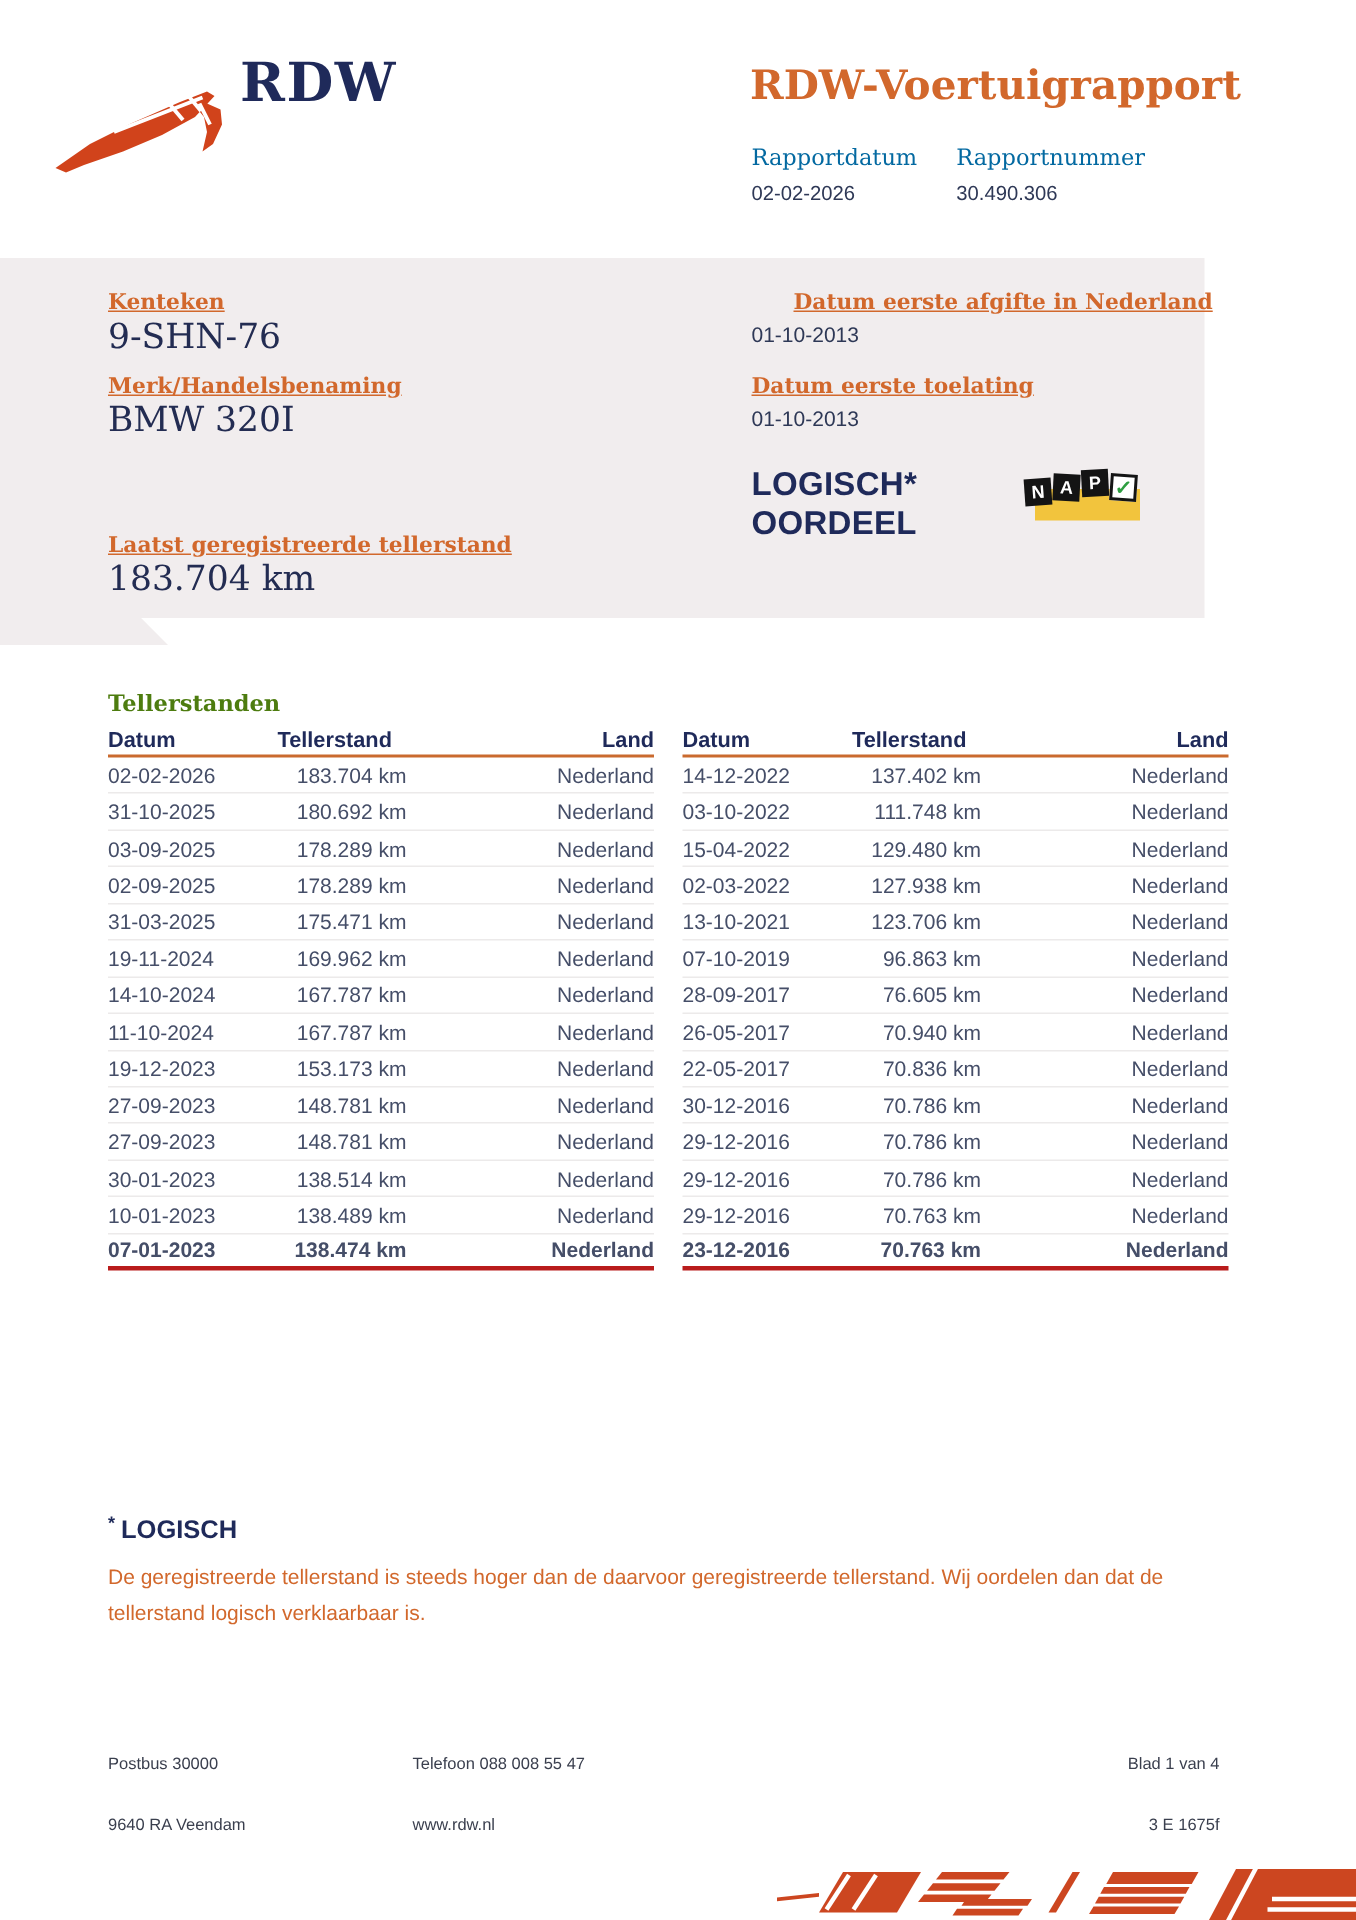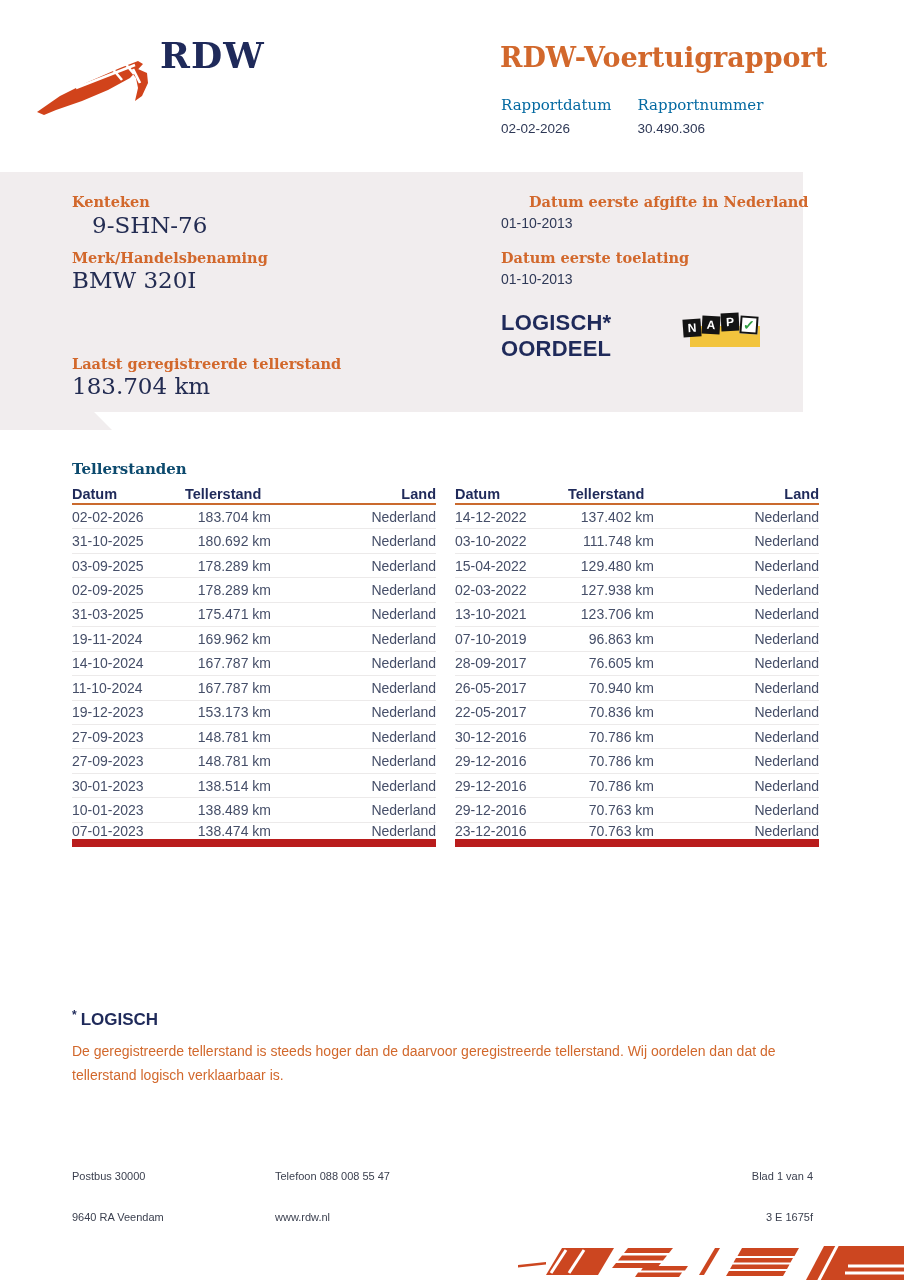--- a/index.html
+++ b/index.html
@@ -16,45 +16,45 @@
   .logo-text { position:absolute; left:160px; top:34px; font-size:36px; font-weight:bold; color:#1f2a5a; letter-spacing:1px; }
   .report-title { position:absolute; left:500px; top:42px; font-size:27px; font-weight:bold; color:#d2682c; }
   .report-meta { position:absolute; left:501px; top:96px; display:flex; gap:26px; }
   .meta-label { font-size:15px; font-weight:normal; color:#0369a1; }
   .meta-value { font-size:13.5px; color:#2e3856; margin-top:7px; }
 
   
   .panel { position:absolute; left:0; top:172px; width:803px; height:240px; background:#f1edee; }
   .panel-tail { position:absolute; left:0; top:412px; width:112px; height:18px; background:#f1edee;
     clip-path:polygon(0 0, 84% 0, 100% 100%, 0 100%); }
-  .fld-label { font-size:14.5px; font-weight:bold; color:#d2682c; }
+  .fld-label { font-size:14.5px; font-weight:bold; color:#d2682c;text-decoration:underline; }
   .fld-value { font-size:23px; color:#232c52; }
   .fld-value-sm { font-size:14px; color:#2e3856; }
   .col-l { position:absolute; left:72px; top:0; }
   .col-r { position:absolute; left:501px; top:0; }
   .abs { position:absolute; white-space:nowrap; }
   .verdict { font-size:22px; line-height:26px; font-weight:bold; color:#1f2a5a; letter-spacing:0.2px; }
 
   
   .nap { position:absolute; left:182px; top:140px; width:82px; height:42px; }
   .nap-yellow { position:absolute; left:7px; top:14px; width:70px; height:21px; background:#f2c43d; }
   .nap-tile { position:absolute; width:18px; height:18px; background:#141414; color:#ffffff;
     font-size:12px; font-weight:bold; text-align:center; line-height:18px; }
   .nap-check { position:absolute; width:18px; height:18px; background:#ffffff; border:2px solid #141414;
     color:#2e9e41; font-size:14px; font-weight:bold; text-align:center; line-height:14px; }
 
   
   .tellerstanden { position:absolute; left:72px; top:460px; width:747px; }
-  .section-title { font-size:15px; font-weight:bold; color:#0c4a6e; }
+  .section-title { font-size:15px; font-weight:bold; color:#4d7c0f; }
   .tables { position:absolute; top:26px; left:0; width:747px; display:flex; gap:19px; }
   .t-table { width:364px; }
   .t-head { display:flex; height:19px; border-bottom:2px solid #ca6a2e; align-items:flex-start; }
   .t-head > div { font-size:14.5px; font-weight:bold; color:#1f2a5a; }
   .t-row { display:flex; height:24.45px; align-items:center; border-bottom:1px solid #eceaea; }
-  .t-rows > .t-row:last-child { border-bottom:8px solid #b91c1c; }
+  .t-rows > .t-row:last-child { border-bottom:3px solid #b91c1c;font-weight:bold; }
   .t-row > div { font-size:14px; color:#454e68; }
   .c-datum { width:113px; }
   .c-tel { width:160px; }
   .telnum { display:inline-block; width:86px; text-align:right; }
   .c-land { flex:1; text-align:right; }
 
   
   .footnote { position:absolute; left:72px; top:1008px; width:748px; }
   .fn-title { font-size:17px; font-weight:bold; color:#1f2a5a; }
   .fn-ast { font-size:12px; vertical-align:6px; margin-right:4px; }
@@ -96,21 +96,21 @@
     </div>
     <div>
       <div class="meta-label slab">Rapportnummer</div>
       <div class="meta-value">30.490.306</div>
     </div>
   </div>
 
   <div class="panel">
     <div class="col-l">
       <div class="abs fld-label slab" style="top:21px;">Kenteken</div>
-      <div class="abs fld-value slab" style="top:40px;margin-left:20px;">9-SHN-76</div>
+      <div class="abs fld-value slab" style="top:40px;">9-SHN-76</div>
       <div class="abs fld-label slab" style="top:77px;">Merk/Handelsbenaming</div>
       <div class="abs fld-value slab" style="top:95px;">BMW 320I</div>
       <div class="abs fld-label slab" style="top:183px;">Laatst geregistreerde tellerstand</div>
       <div class="abs fld-value slab" style="top:201px;">183.704 km</div>
     </div>
     <div class="col-r">
       <div class="abs fld-label slab" style="top:21px;margin-left:28px;">Datum eerste afgifte in Nederland</div>
       <div class="abs fld-value-sm" style="top:43px;">01-10-2013</div>
       <div class="abs fld-label slab" style="top:77px;">Datum eerste toelating</div>
       <div class="abs fld-value-sm" style="top:99px;">01-10-2013</div>

